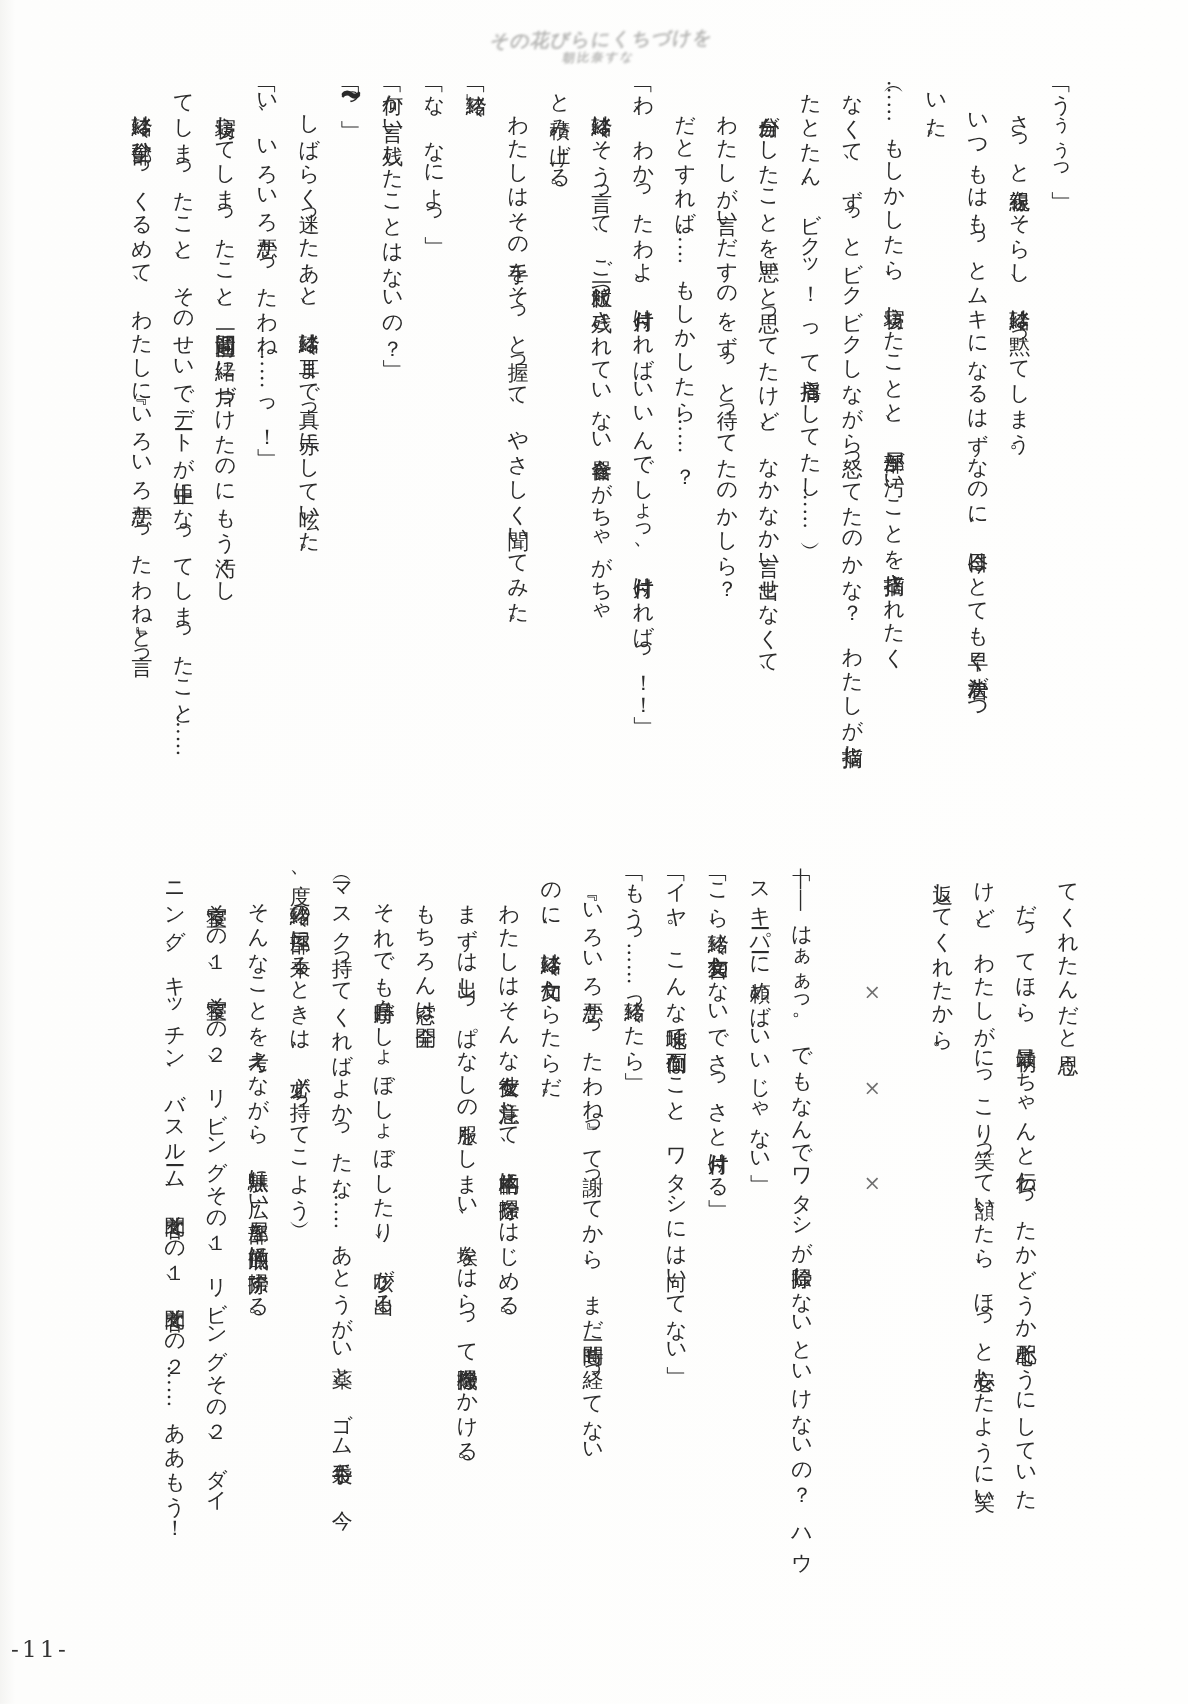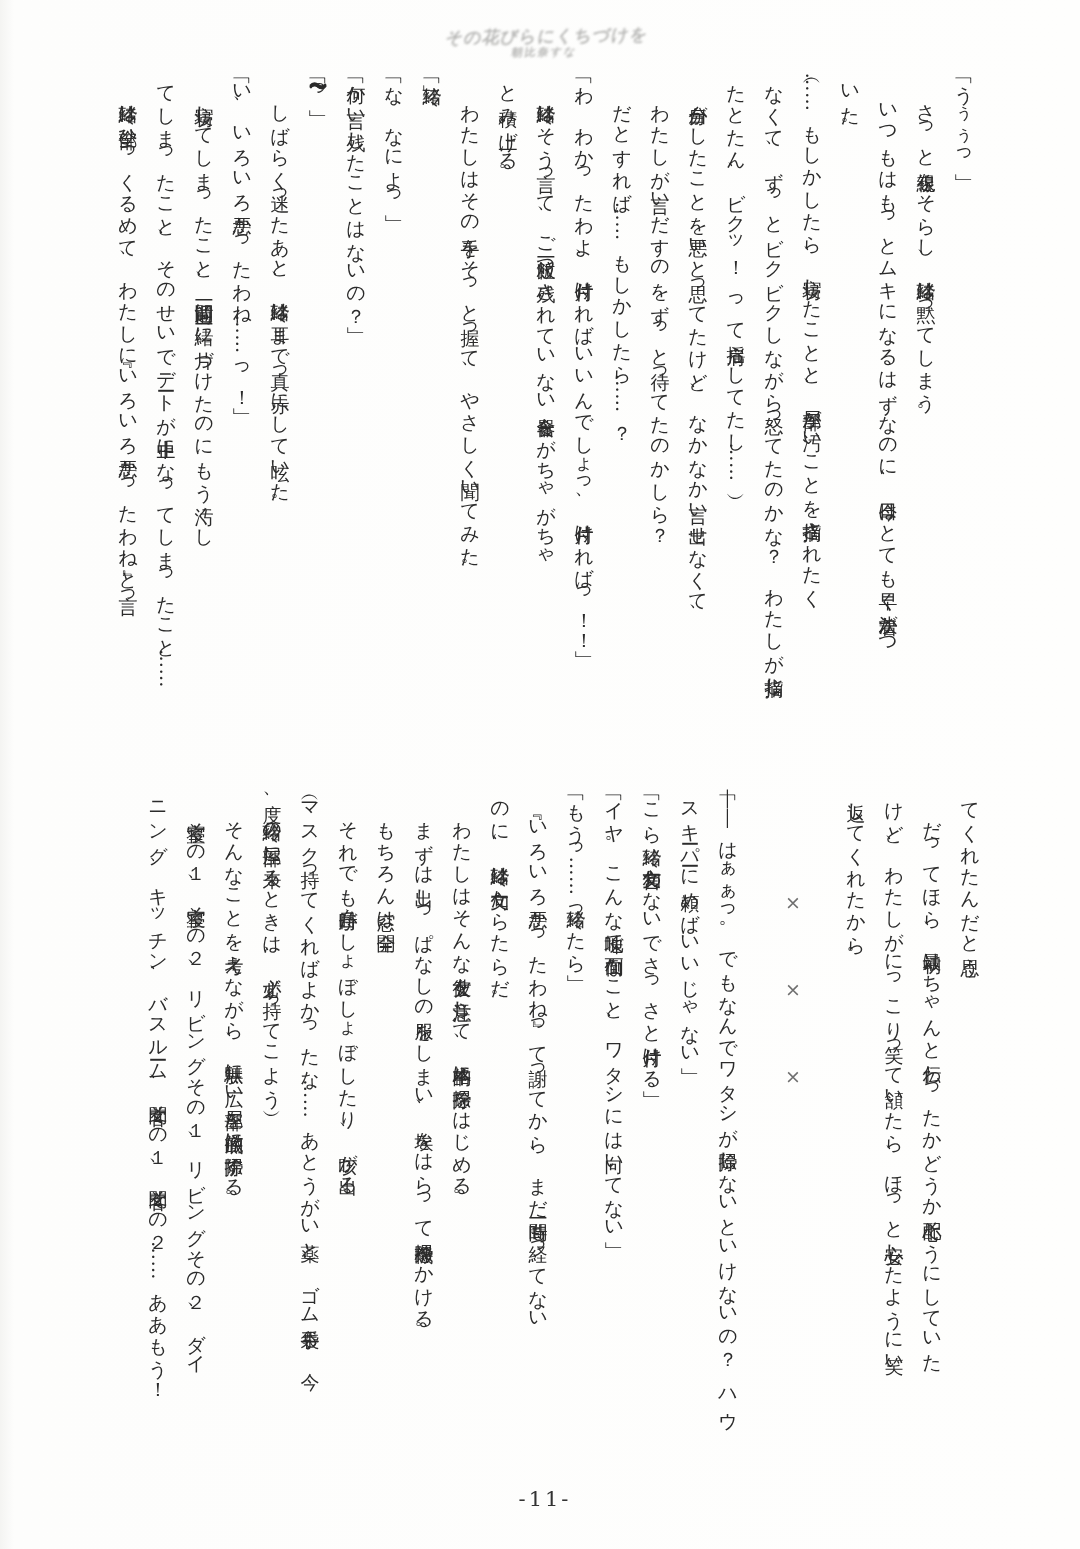--- a/index.html
+++ b/index.html
@@ -76,21 +76,20 @@
     top: 789px;
     right: 90px;
     height: 712px;
   }
 
   .page-number {
     position: absolute;
     left: 10px;
     right: 0;
     top: 1487px;
-    text-align: center;
     font-size: 21px;
     letter-spacing: 3px;
     color: #333333;
   }
 </style>
 </head>
 <body>
 
 <div class="page">
 

